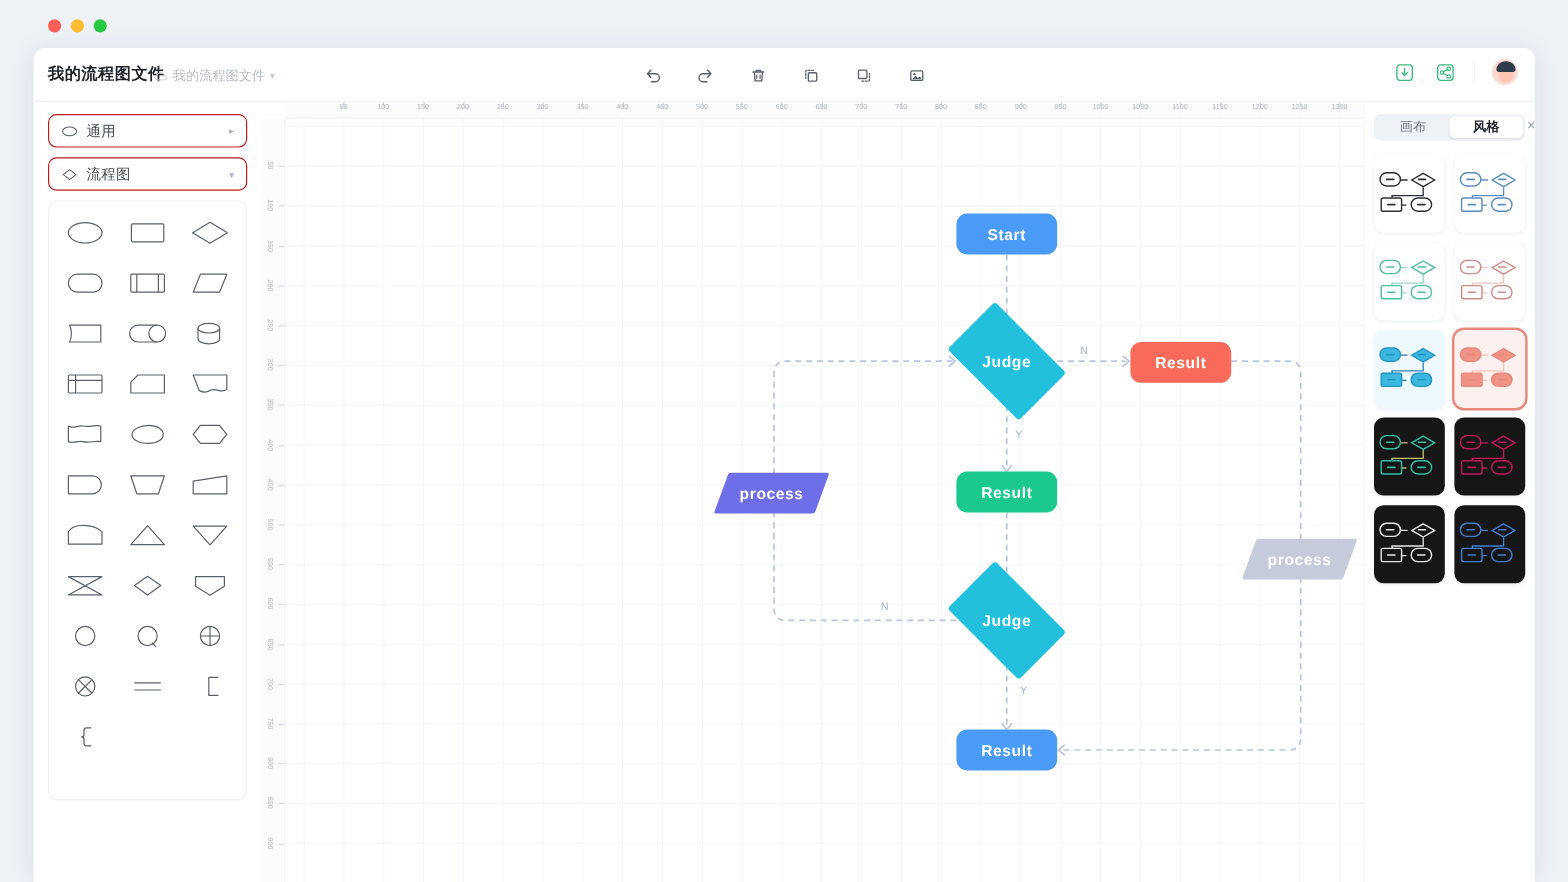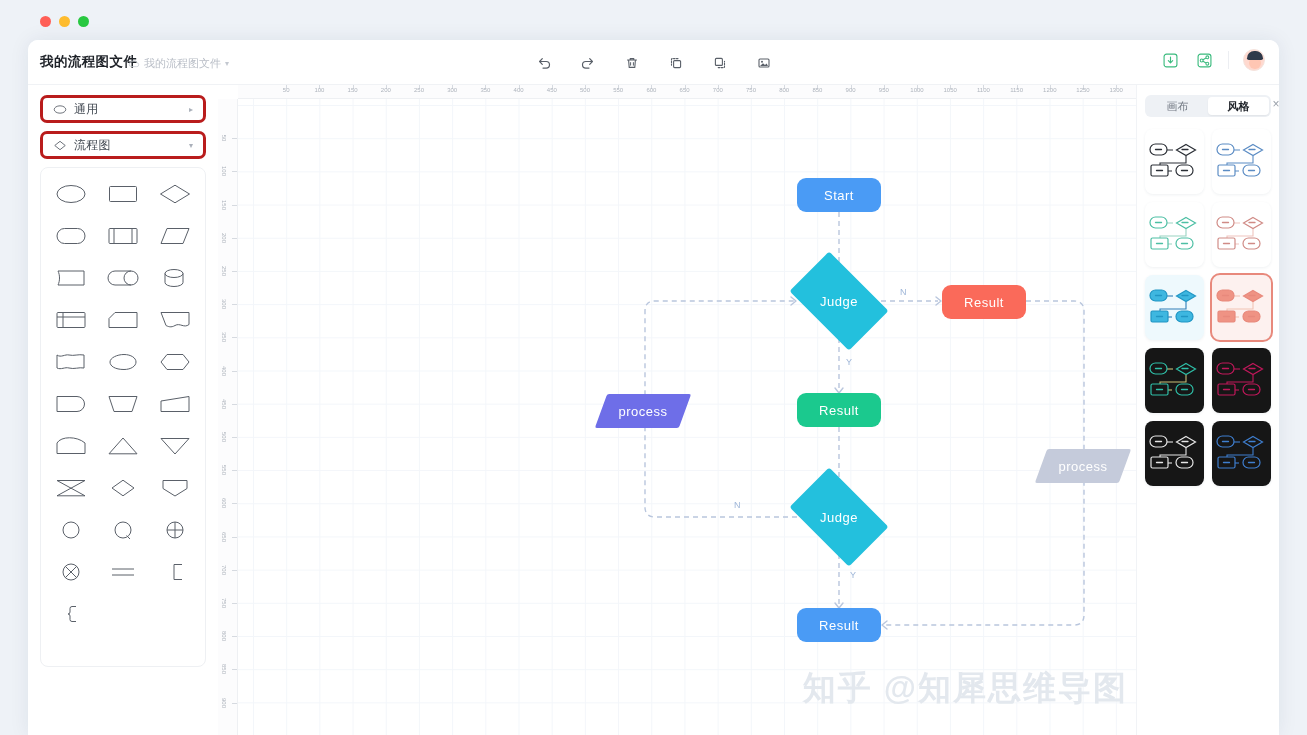--- a/index.html
+++ b/index.html
@@ -43,21 +43,21 @@
   .avatar .hair { position:absolute; left:3px; top:1px; width:16px; height:9px;
                   background:#2f3a4a; border-radius:8px 8px 2px 2px; }
   .avatar .face { position:absolute; left:5px; top:7px; width:12px; height:12px;
                   background:#ffc6b3; border-radius:50%; }
 
   
   .body { position:absolute; left:0; top:45px; width:1251px; height:650px; display:flex; }
 
   
   .leftpanel { width:190px; height:650px; background:#fff; padding:10px 0 0 0; }
-  .group { margin:0 12px 8px 12px; background:#fff; border:3px solid #b91c1c; border-radius:7px;
+  .group { margin:0 12px 8px 12px; background:#fff; border:1px solid #b91c1c; border-radius:7px;
            height:28px; display:flex; align-items:center; padding:0 10px; cursor:pointer; }
   .group .gi { width:14px; height:11px; margin-right:7px; }
   .group .gl { font-size:12px; color:#444b54; flex:1; letter-spacing:.3px; }
   .group .ga { font-size:8px; color:#aab0ba; }
 
   .shapes { margin:4px 12px 0 12px; border:1px solid #eef0f3; border-radius:8px; padding:10px 4px;
             height:500px; }
   .shapegrid { display:grid; grid-template-columns:repeat(3,1fr); row-gap:10px; }
   .shape { height:32px; display:flex; align-items:center; justify-content:center; cursor:pointer;
            border-radius:5px; }
@@ -80,21 +80,21 @@
             background-image:
               linear-gradient(to right, #f3f6fa 1px, transparent 1px),
               linear-gradient(to bottom, #f3f6fa 1px, transparent 1px);
             background-size:33.2px 33.2px;
             background-position:15px 6px; }
 
   .watermark { position:absolute; right:8px; bottom:24px; font-size:33px; font-weight:700;
                color:#e3e8ee; letter-spacing:2px; white-space:nowrap; user-select:none; }
 
   .node { position:absolute; display:flex; align-items:center; justify-content:center;
-          color:#fff; font-weight:400; font-size:13px; letter-spacing:.5px; cursor:move; }
+          color:#fff; font-weight:700; font-size:13px; letter-spacing:.5px; cursor:move; }
   .node.rect { border-radius:9px; }
   .node.diamond { background:transparent; }
   .node.diamond .dshape { position:absolute; inset:0; transform:rotate(45deg); border-radius:3px; }
   .node.diamond span { position:relative; z-index:2; }
   .node.para { background:transparent; }
   .node.para .pshape { position:absolute; inset:0; transform:skewX(-20deg); border-radius:2px; }
   .node.para span { position:relative; z-index:2; }
 
   .edgelbl { position:absolute; font-size:9px; color:#9fb6d8; font-weight:500; }
 
@@ -591,21 +591,20 @@
               <div class="node rect" style="left: 559px; top: 509px; width: 84px; height: 34px; background: rgb(74, 155, 245);">
                 <span>Result</span>
               </div>
             </div>
           <div id="edgelabels">
               <div class="edgelbl" style="left: 662px; top: 188px;">N</div>
               <div class="edgelbl" style="left: 608px; top: 258px;">Y</div>
               <div class="edgelbl" style="left: 496px; top: 401px;">N</div>
               <div class="edgelbl" style="left: 612px; top: 471px;">Y</div>
             </div>
-          <div class="watermark">知乎 @知犀思维导图</div>
         </div>
       </div>
 
       <div class="rightpanel">
         <div class="tabs">
           <div class="tab">画布</div>
           <div class="tab active">风格</div>
         </div>
         <div style="position:relative;height:0;">
           <span class="closex" style="top:-20px;">×</span>

